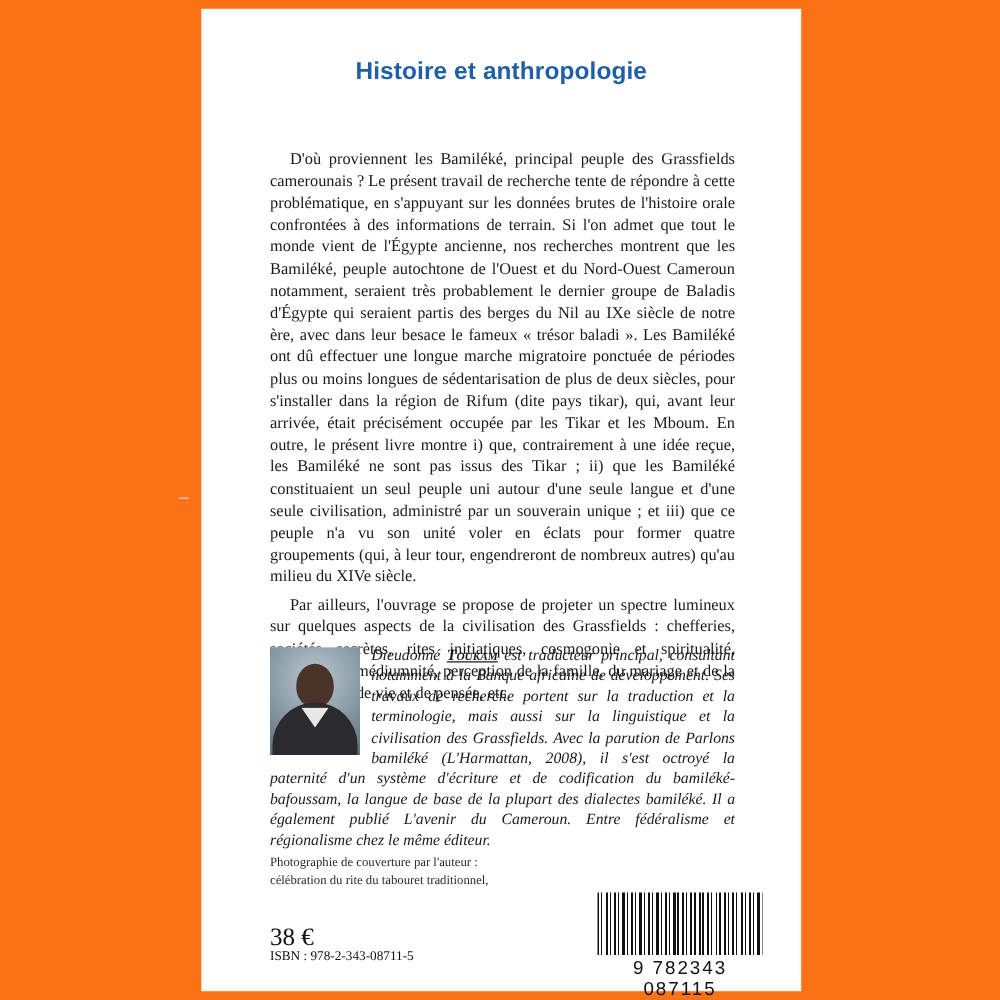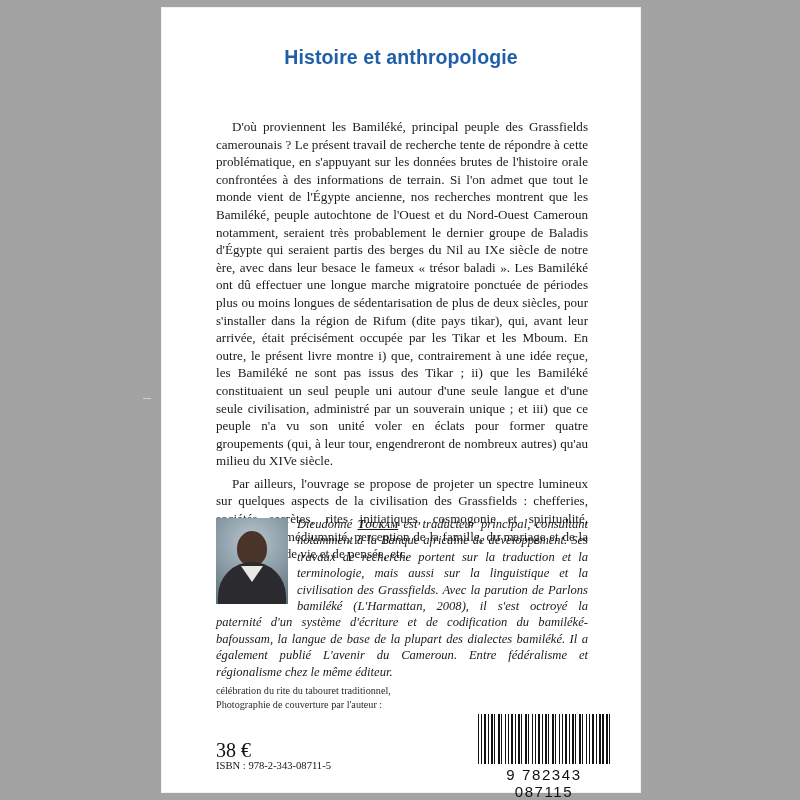--- a/index.html
+++ b/index.html
@@ -10,21 +10,21 @@
   body {
     width: 800px;
     height: 800px;
     font-family: "Liberation Serif", serif;
     overflow: hidden;
   }
   .page {
     position: relative;
     width: 800px;
     height: 800px;
-    background: #a3a3a3;
+    background: #f97316;
   }
   .cover {
     position: absolute;
     left: 162px;
     top: 8px;
     width: 478px;
     height: 784px;
     background: #ffffff;
     box-shadow: 0 0 0 1px #f2f2f2;
   }
@@ -214,22 +214,22 @@
         <div class="collar"></div>
       </div>
       <div class="author-text">
         <span class="name">Dieudonné</span>
         <span class="name-sc">Toukam</span>
         <span>est traducteur principal, consultant notamment à la Banque africaine de développement. Ses travaux de recherche portent sur la traduction et la terminologie, mais aussi sur la linguistique et la civilisation des Grassfields. Avec la parution de Parlons bamiléké (L'Harmattan, 2008), il s'est octroyé la paternité d'un système d'écriture et de codification du bamiléké-bafoussam, la langue de base de la plupart des dialectes bamiléké. Il a également publié L'avenir du Cameroun. Entre fédéralisme et régionalisme chez le même éditeur.</span>
       </div>
     </div>
 
     <div class="credit">
+      <div>Photographie de couverture par l'auteur :</div>
       <div>célébration du rite du tabouret traditionnel,</div>
-      <div>Photographie de couverture par l'auteur :</div>
     </div>
 
     <div class="price">38 €</div>
     <div class="isbn">ISBN : 978-2-343-08711-5</div>
 
     <div class="barcode-wrap">
       <div class="barcode"></div>
       <div class="barcode-num">9 782343 087115</div>
     </div>
 

